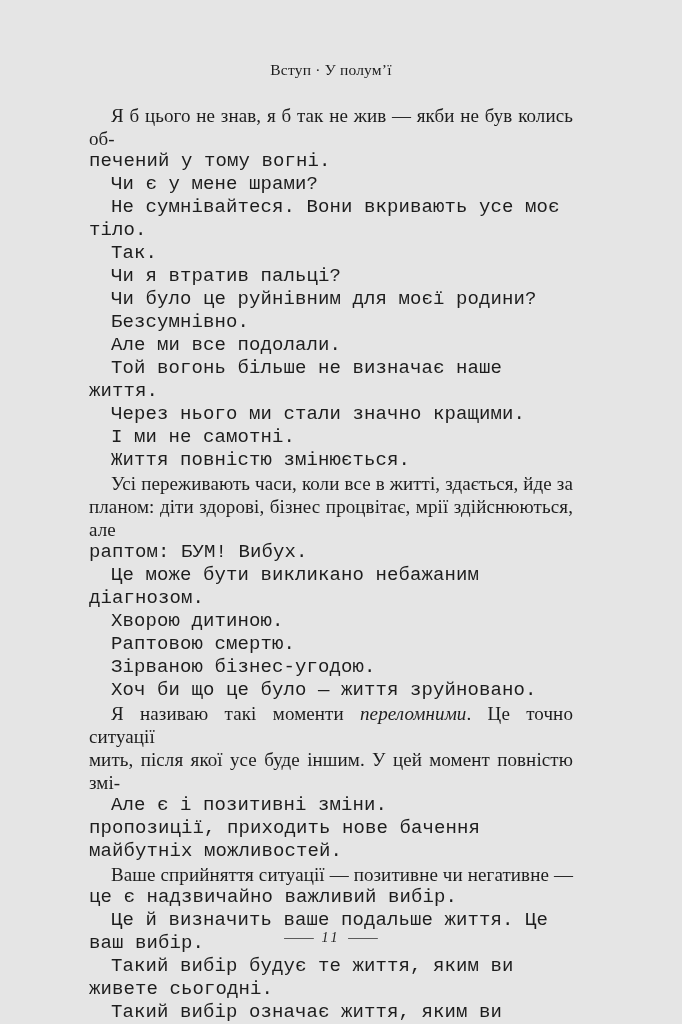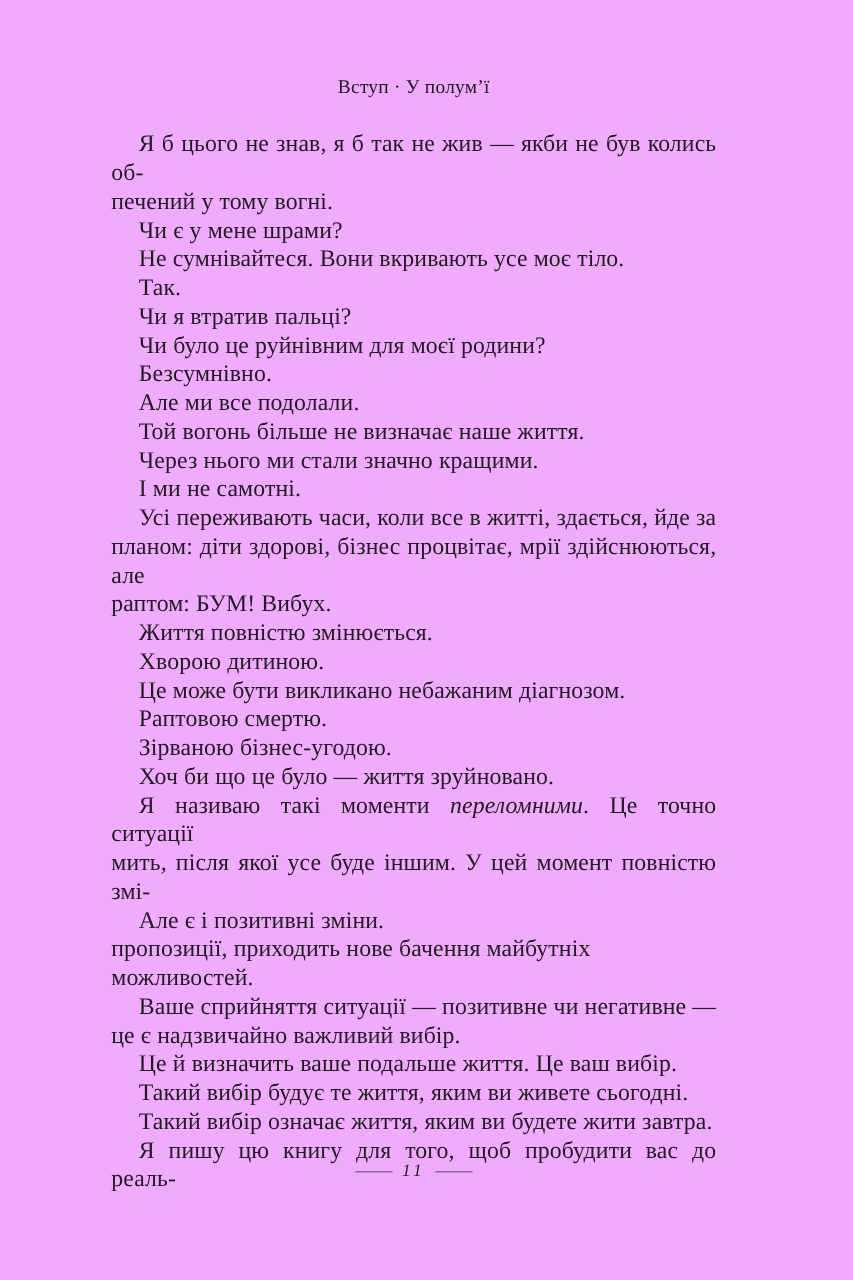--- a/index.html
+++ b/index.html
@@ -4,21 +4,21 @@
 <style>
   html, body {
     margin: 0;
     padding: 0;
     background: #ffffff;
   }
   .page {
     position: relative;
     width: 682px;
     height: 1024px;
-    background: #f0abfc;
+    background: #e5e5e5;
     overflow: hidden;
     font-family: "Liberation Serif", "DejaVu Serif", serif;
     color: #1d1d1d;
   }
   .running-header {
     position: absolute;
     top: 61px;
     left: 89px;
     width: 484px;
     text-align: center;
@@ -38,20 +38,21 @@
   }
   .para { margin: 0; }
   .line {
     text-align: justify;
     text-align-last: justify;
     white-space: normal;
   }
   .line.final {
     text-align: left;
     text-align-last: left;
+    font-family: Liberation Mono, monospace;
   }
   .line.first {
     text-indent: 22px;
   }
   .italic { font-style: italic; }
   .page-footer {
     position: absolute;
     top: 930px;
     left: 89px;
     width: 484px;
@@ -110,32 +111,32 @@
       <div class="para">
         <div class="line first final"><span>Той вогонь більше не визначає наше життя.</span></div>
       </div>
       <div class="para">
         <div class="line first final"><span>Через нього ми стали значно кращими.</span></div>
       </div>
       <div class="para">
         <div class="line first final"><span>І ми не самотні.</span></div>
       </div>
       <div class="para">
+        <div class="line first final"><span>Життя повністю змінюється.</span></div>
+      </div>
+      <div class="para">
         <div class="line first"><span>Усі переживають часи, коли все в житті, здається, йде за</span></div>
         <div class="line"><span>планом: діти здорові, бізнес процвітає, мрії здійснюються, але</span></div>
         <div class="line final"><span>раптом: БУМ! Вибух.</span></div>
       </div>
       <div class="para">
-        <div class="line first final"><span>Життя повністю змінюється.</span></div>
+        <div class="line first final"><span>Це може бути викликано небажаним діагнозом.</span></div>
       </div>
       <div class="para">
         <div class="line first final"><span>Хворою дитиною.</span></div>
-      </div>
-      <div class="para">
-        <div class="line first final"><span>Це може бути викликано небажаним діагнозом.</span></div>
       </div>
       <div class="para">
         <div class="line first final"><span>Раптовою смертю.</span></div>
       </div>
       <div class="para">
         <div class="line first final"><span>Зірваною бізнес-угодою.</span></div>
       </div>
       <div class="para">
         <div class="line first final"><span>Хоч би що це було — життя зруйновано.</span></div>
       </div>

